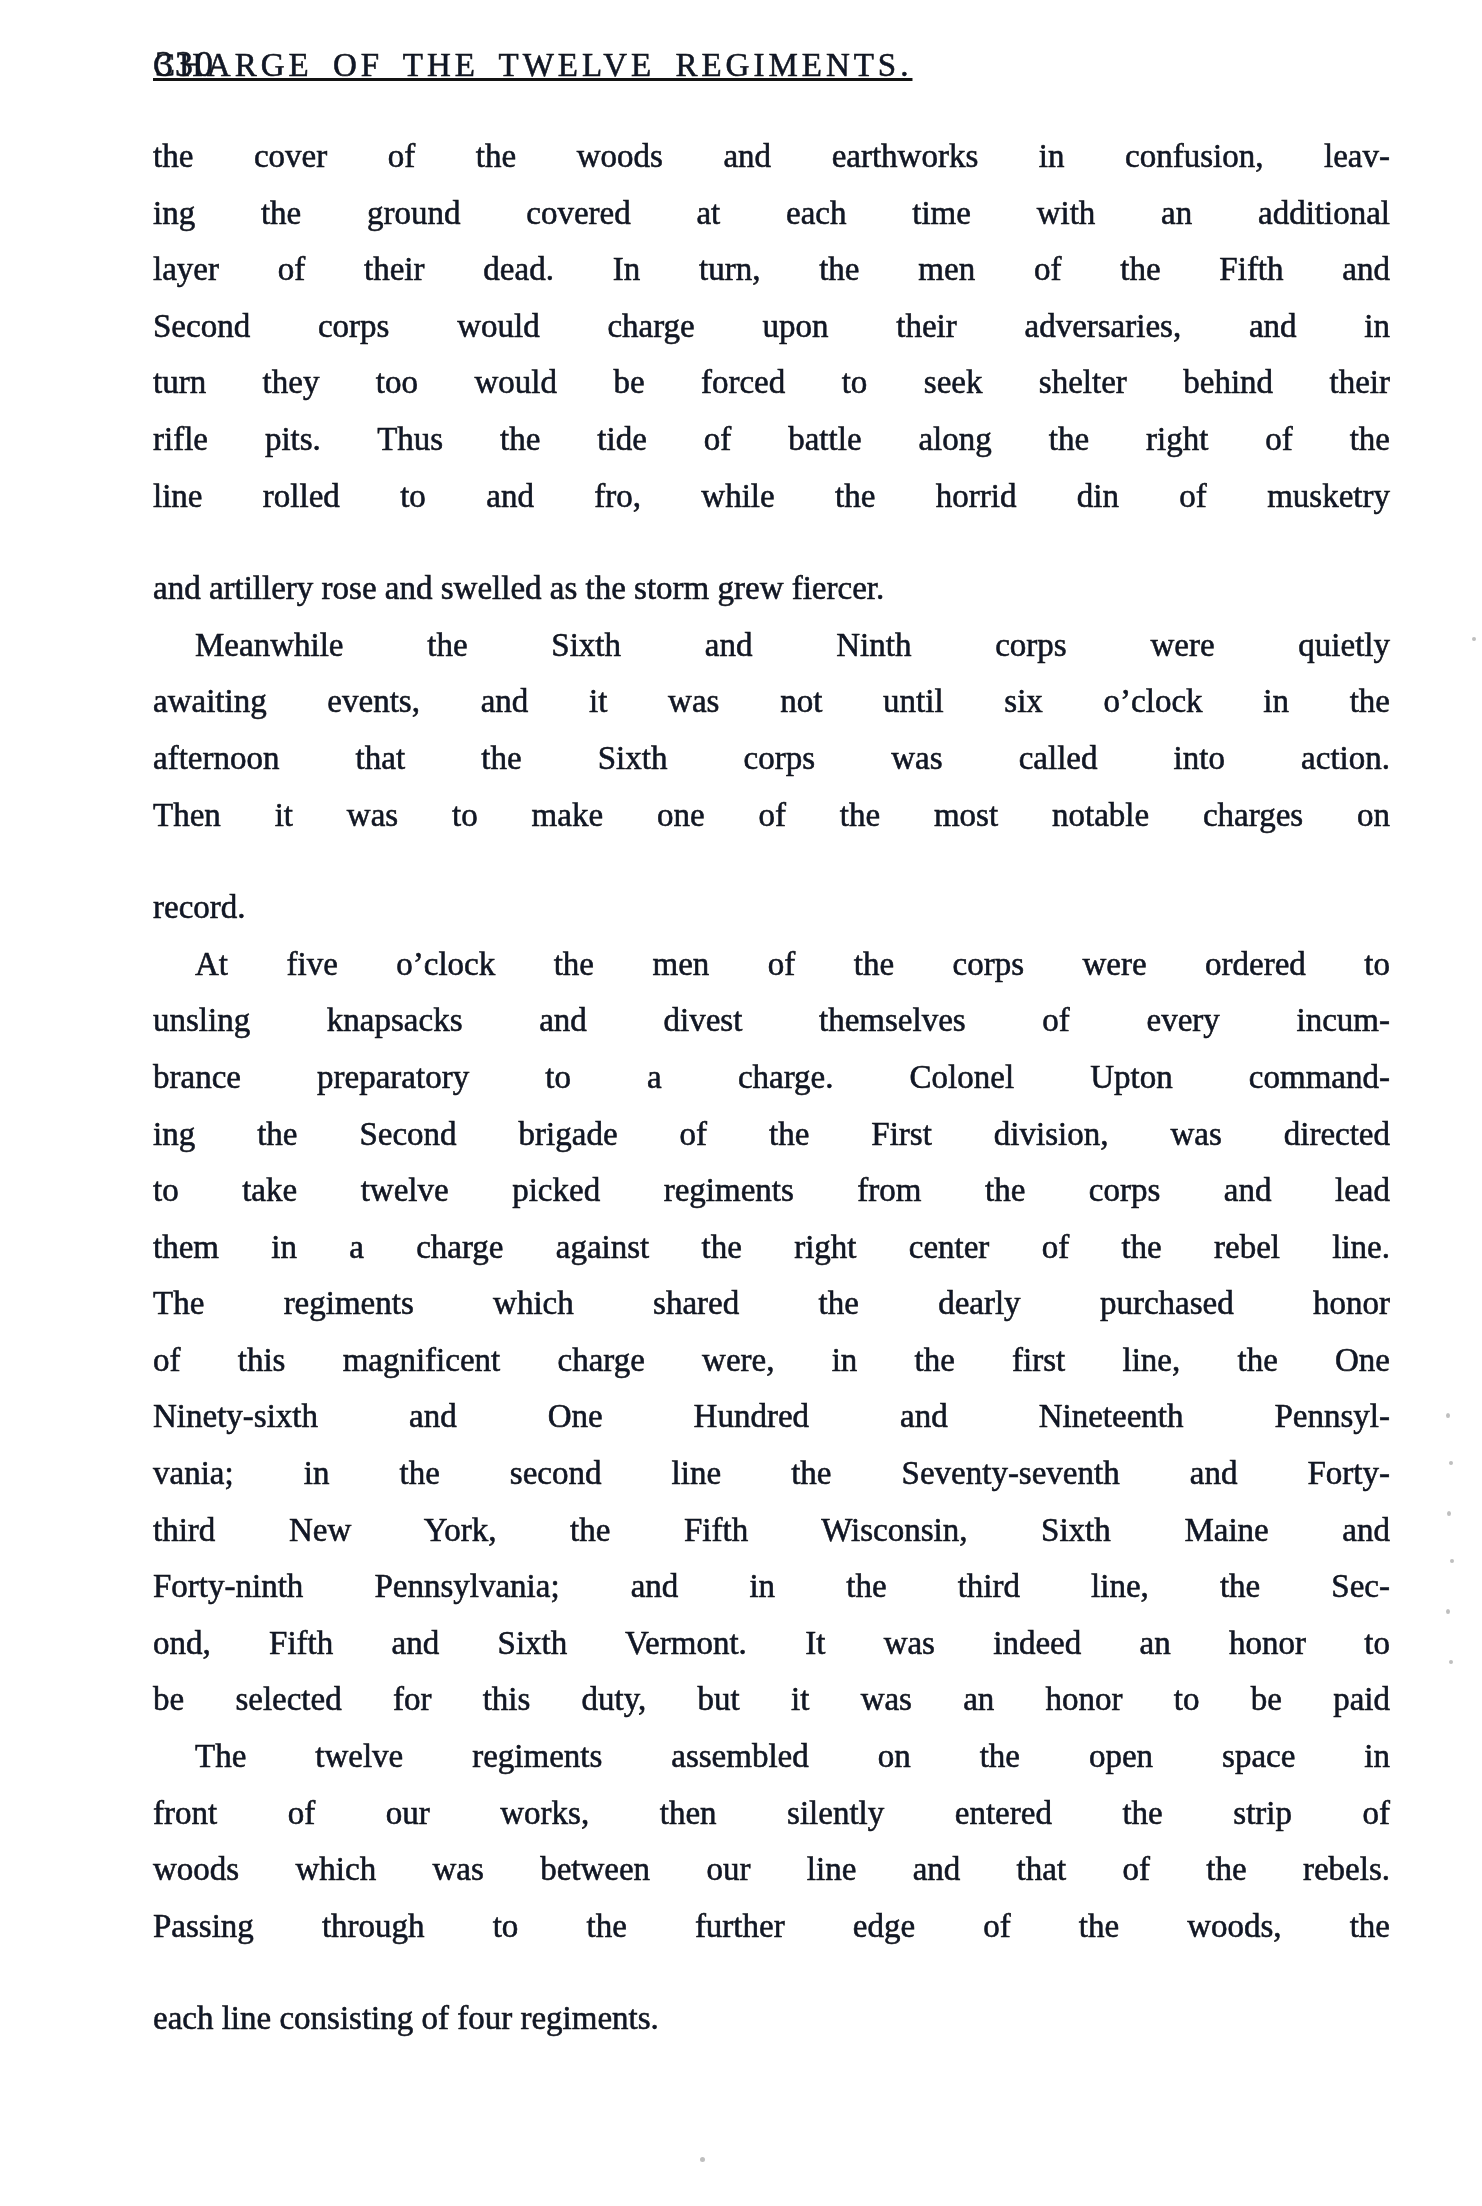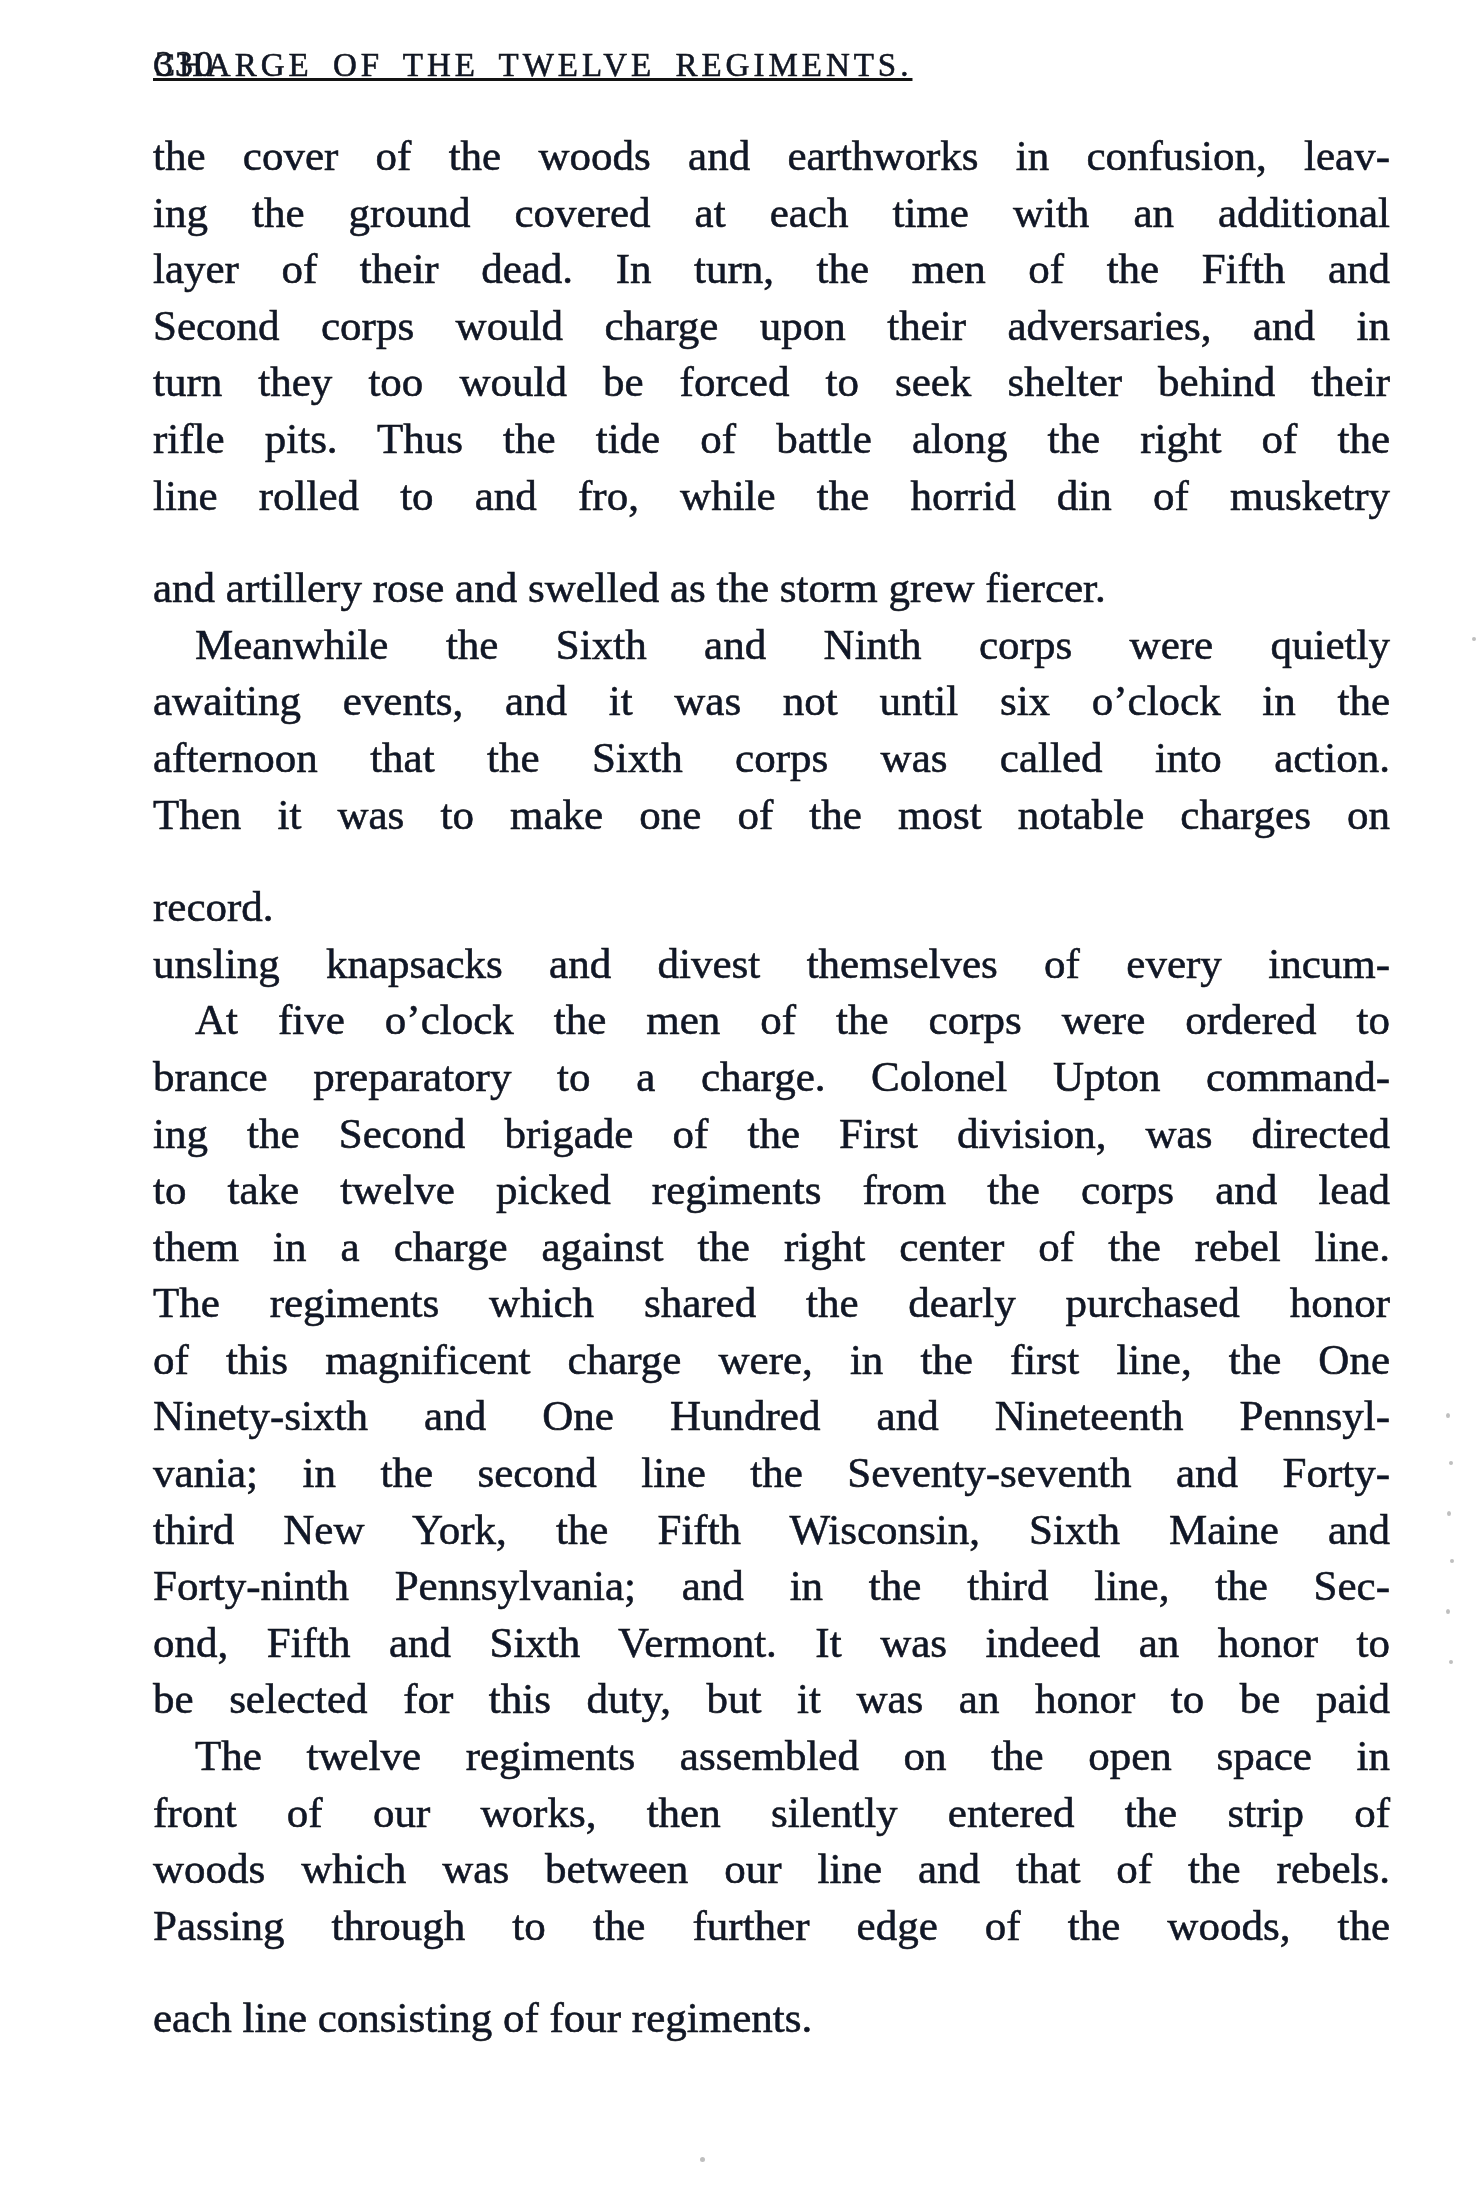--- a/index.html
+++ b/index.html
@@ -48,21 +48,21 @@
   .textblock {
     position: absolute;
     left: 153px;
     top: 128px;
     width: 1237px;
   }
   .para { margin: 0; padding: 0; }
   .line {
     height: 56.6px;
     line-height: 56.6px;
-    font-size: 43px;
+    font-size: 33px;
     text-align: justify;
     text-align-last: justify;
     white-space: normal;
     overflow: visible;
     -webkit-text-stroke: 0.55px #141414;
   }
   .line.indent { text-indent: 42px; }
   .line.paraend {
     text-align: left;
     text-align-last: left;
@@ -100,22 +100,22 @@
 
     <div class="para">
       <div class="line indent">Meanwhile the Sixth and Ninth corps were quietly</div>
       <div class="line">awaiting events, and it was not until six o’clock in the</div>
       <div class="line">afternoon that the Sixth corps was called into action.</div>
       <div class="line">Then it was to make one of the most notable charges on</div>
       <div class="line paraend">record.</div>
     </div>
 
     <div class="para">
+      <div class="line indent">At five o’clock the men of the corps were ordered to</div>
       <div class="line">unsling knapsacks and divest themselves of every incum-</div>
-      <div class="line indent">At five o’clock the men of the corps were ordered to</div>
       <div class="line">brance preparatory to a charge. Colonel Upton command-</div>
       <div class="line">ing the Second brigade of the First division, was directed</div>
       <div class="line">to take twelve picked regiments from the corps and lead</div>
       <div class="line">them in a charge against the right center of the rebel line.</div>
       <div class="line">The regiments which shared the dearly purchased honor</div>
       <div class="line">of this magnificent charge were, in the first line, the One</div>
       <div class="line">Ninety-sixth and One Hundred and Nineteenth Pennsyl-</div>
       <div class="line">vania; in the second line the Seventy-seventh and Forty-</div>
       <div class="line">third New York, the Fifth Wisconsin, Sixth Maine and</div>
       <div class="line">Forty-ninth Pennsylvania; and in the third line, the Sec-</div>

